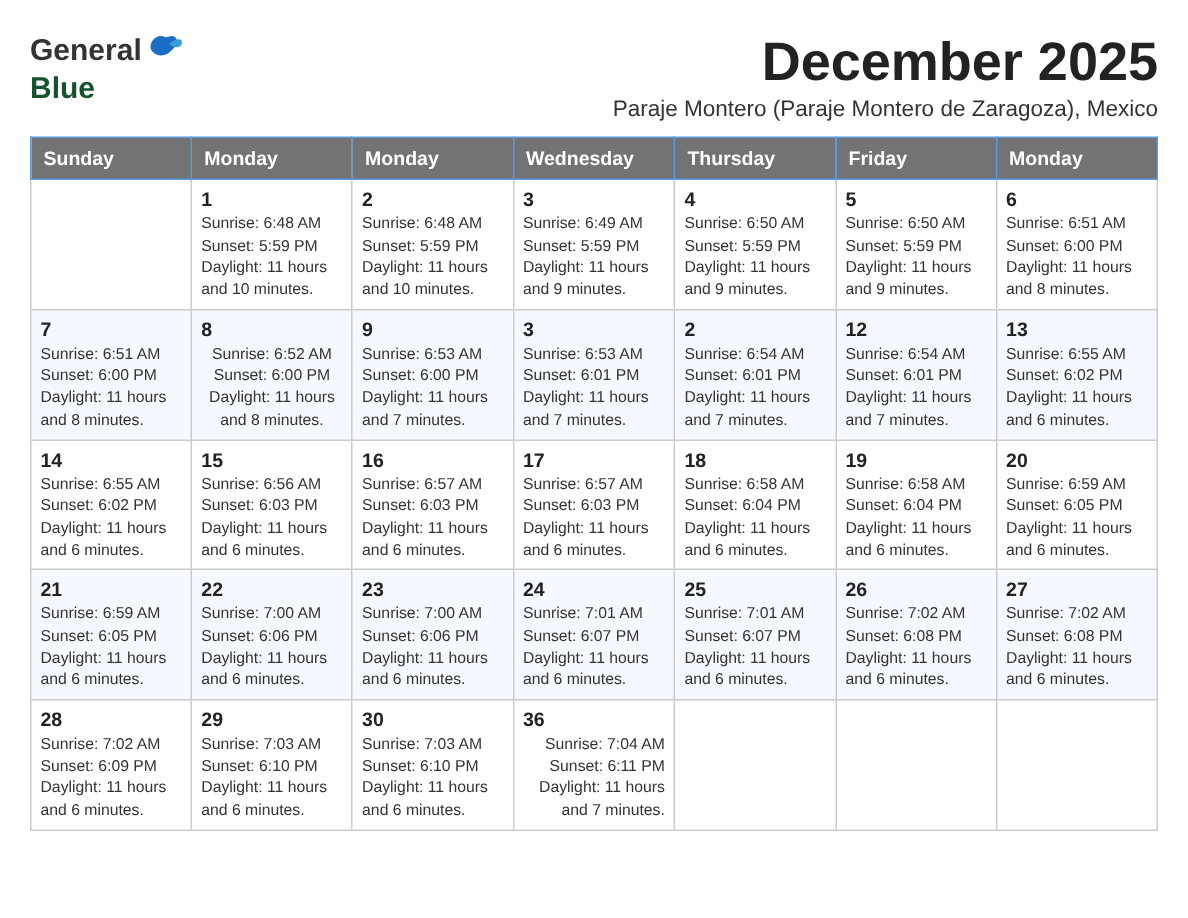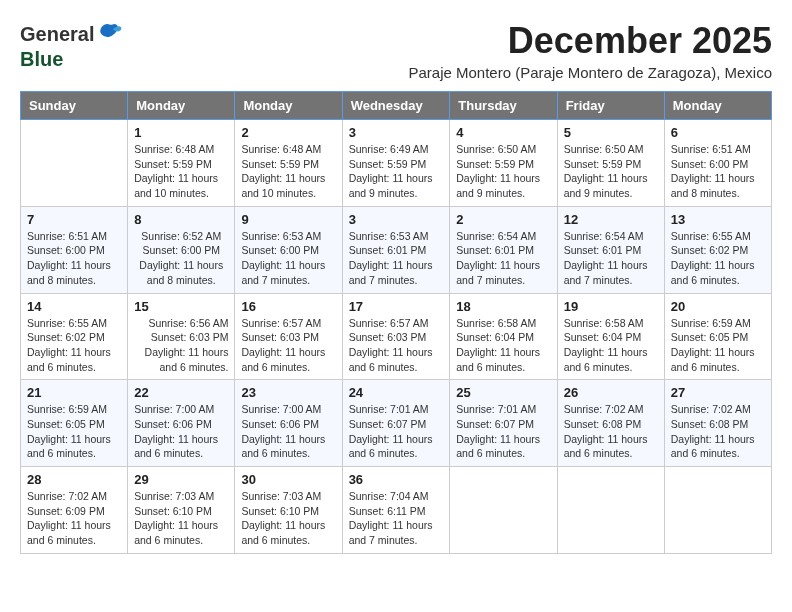--- a/index.html
+++ b/index.html
@@ -216,21 +216,21 @@
       <tr>
         <td>
           <span class="day-num">14</span>
           <div class="day-info" style="white-space: pre-line;">Sunrise: 6:55 AM
 Sunset: 6:02 PM
 Daylight: 11 hours
 and 6 minutes.</div>
         </td>
         <td>
           <span class="day-num">15</span>
-          <div class="day-info" style="white-space: pre-line; text-align: right;">Sunrise: 6:56 AM
+          <div class="day-info" style="white-space: pre-line;">Sunrise: 6:56 AM
 Sunset: 6:03 PM
 Daylight: 11 hours
 and 6 minutes.</div>
         </td>
         <td>
           <span class="day-num">16</span>
           <div class="day-info" style="white-space: pre-line;">Sunrise: 6:57 AM
 Sunset: 6:03 PM
 Daylight: 11 hours
 and 6 minutes.</div>
@@ -332,21 +332,21 @@
         </td>
         <td>
           <span class="day-num">30</span>
           <div class="day-info" style="white-space: pre-line;">Sunrise: 7:03 AM
 Sunset: 6:10 PM
 Daylight: 11 hours
 and 6 minutes.</div>
         </td>
         <td>
           <span class="day-num">36</span>
-          <div class="day-info" style="white-space: pre-line;">Sunrise: 7:04 AM
+          <div class="day-info" style="white-space: pre-line; text-align: right;">Sunrise: 7:04 AM
 Sunset: 6:11 PM
 Daylight: 11 hours
 and 7 minutes.</div>
         </td>
         <td class="empty-cell"></td>
         <td class="empty-cell"></td>
         <td class="empty-cell"></td>
       </tr>
     </tbody>
 </table>

